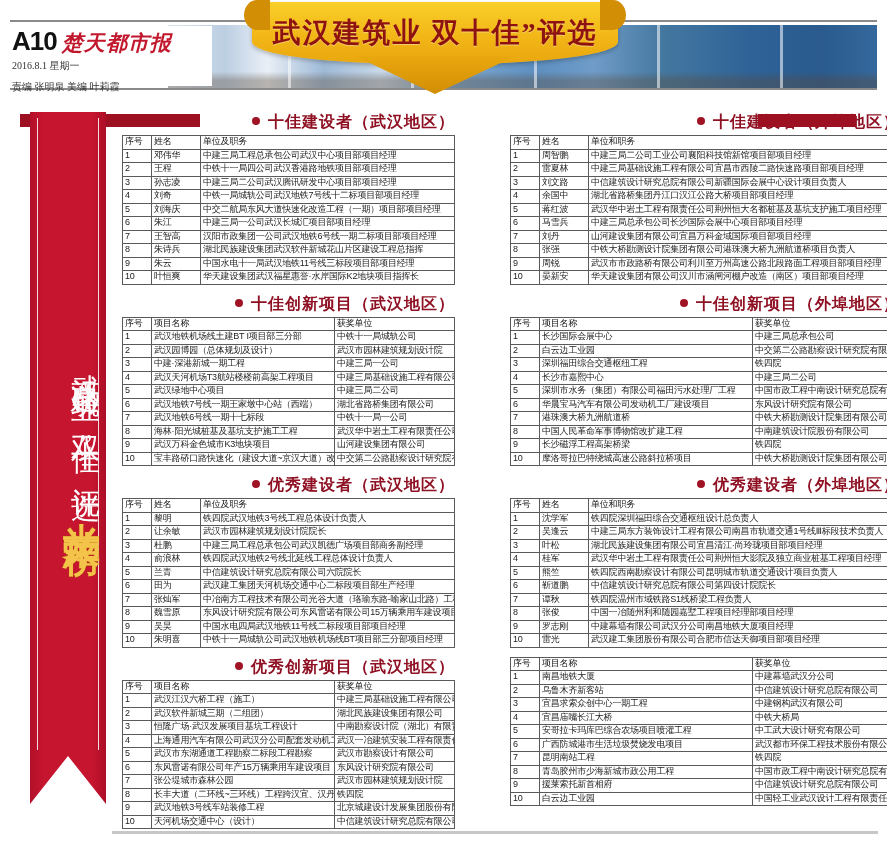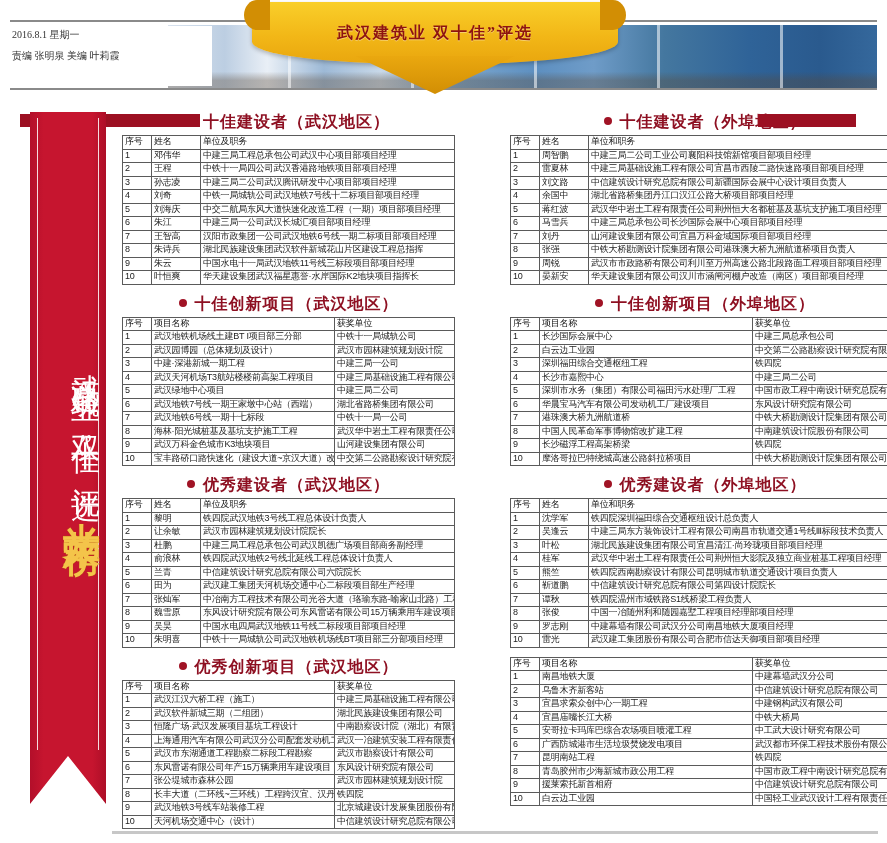--- a/index.html
+++ b/index.html
@@ -36,21 +36,21 @@
     display:flex;align-items:center;justify-content:center;
   }
   .gold-banner::after{
     content:'';position:absolute;left:50%;top:100%;margin-top:-8px;transform:translateX(-50%);
     width:160px;height:38px;background:linear-gradient(180deg,#eaa80f,#d28e04);
     clip-path:polygon(0 0,100% 0,50% 100%);z-index:-1;
   }
   .curl{position:absolute;top:-2px;width:26px;height:30px;background:#d28e04;z-index:-1;}
   .curl.left{left:-8px;border-radius:60% 0 0 60%;}
   .curl.right{right:-8px;border-radius:0 60% 60% 0;}
-  .gold-text{font-size:16px;font-weight:bold;color:#8e1310;letter-spacing:2px;text-shadow:0 1px 0 rgba(255,255,255,.35);}
+  .gold-text{font-size:28px;font-weight:bold;color:#8e1310;letter-spacing:2px;text-shadow:0 1px 0 rgba(255,255,255,.35);}
   
   .bar-left{position:absolute;left:20px;top:114px;width:180px;height:13px;background:#9c1022;z-index:2;}
   .bar-right{position:absolute;left:758px;top:114px;width:98px;height:13px;background:#9c1022;z-index:2;}
   
   .side-ribbon{
     position:absolute;left:30px;top:112px;width:76px;height:692px;z-index:3;
     background:linear-gradient(90deg,#b30f2a 0%,#c6152f 18%,#c6152f 82%,#ad0e27 100%);
     clip-path:polygon(0 0,100% 0,100% 100%,50% calc(100% - 48px),0 100%);
   }
   .ribbon-line{position:absolute;top:6px;bottom:54px;width:1px;background:rgba(255,255,255,.85);}
@@ -62,21 +62,21 @@
   }
   .rb-main{font-size:29px;color:#ffffff;letter-spacing:5px;font-weight:500;}
   .rb-high{font-size:37px;color:#f4c44a;font-weight:bold;letter-spacing:8px;margin-inline-start:18px;
     text-shadow:0 0 1px #a66a00;}
   
   .col{position:absolute;top:112px;}
   .col.left{left:122px;width:333px;}
   .col.right{left:468px;width:390px;margin-left:42px;}
   .section{margin-bottom:9px;}
   .section-title{
-    text-align:center;font-size:16px;font-weight:bold;color:#8e1022;
+    text-align:right;font-size:16px;font-weight:bold;color:#8e1022;
     letter-spacing:1px;height:20px;line-height:20px;margin-bottom:3px;
   }
   .dot{display:inline-block;width:8px;height:8px;border-radius:50%;background:#a01325;margin-right:8px;vertical-align:2px;}
   table{border-collapse:collapse;width:100%;table-layout:fixed;
     font-family:Liberation Sans, sans-serif;}
   th,td{
     border:1px solid #5a5a5a;font-size:9px;font-weight:normal;color:#222;
     padding:0 2px;height:12.5px;line-height:1.1;text-align:left;
     white-space:nowrap;overflow:hidden;letter-spacing:-0.2px;
   }
@@ -88,20 +88,24 @@
   .col.right table.project td:nth-child(2),.col.right table.project th:nth-child(2){width:208px;}
   
   .rule-bottom{position:absolute;left:112px;top:831px;width:766px;height:3px;background:#c7c7c7;}
 </style>
 </head>
 <body>
 
 <div class="rule-top"></div>
 <div class="photo-strip"></div>
 <div class="masthead">
+  <div class="mast-top">
+    <span class="pageno">A10</span>
+    <span class="papername">楚天都市报</span>
+  </div>
   <div class="dateline">2016.8.1 星期一</div>
   <div class="editors">责编 张明泉  美编 叶莉霞</div>
 </div>
 <div class="gold-banner">
   <span class="curl left"></span>
   <span class="curl right"></span>
   <div class="gold-text">武汉建筑业 双十佳”评选</div>
 </div>
 <div class="rule-under-header"></div>
 

